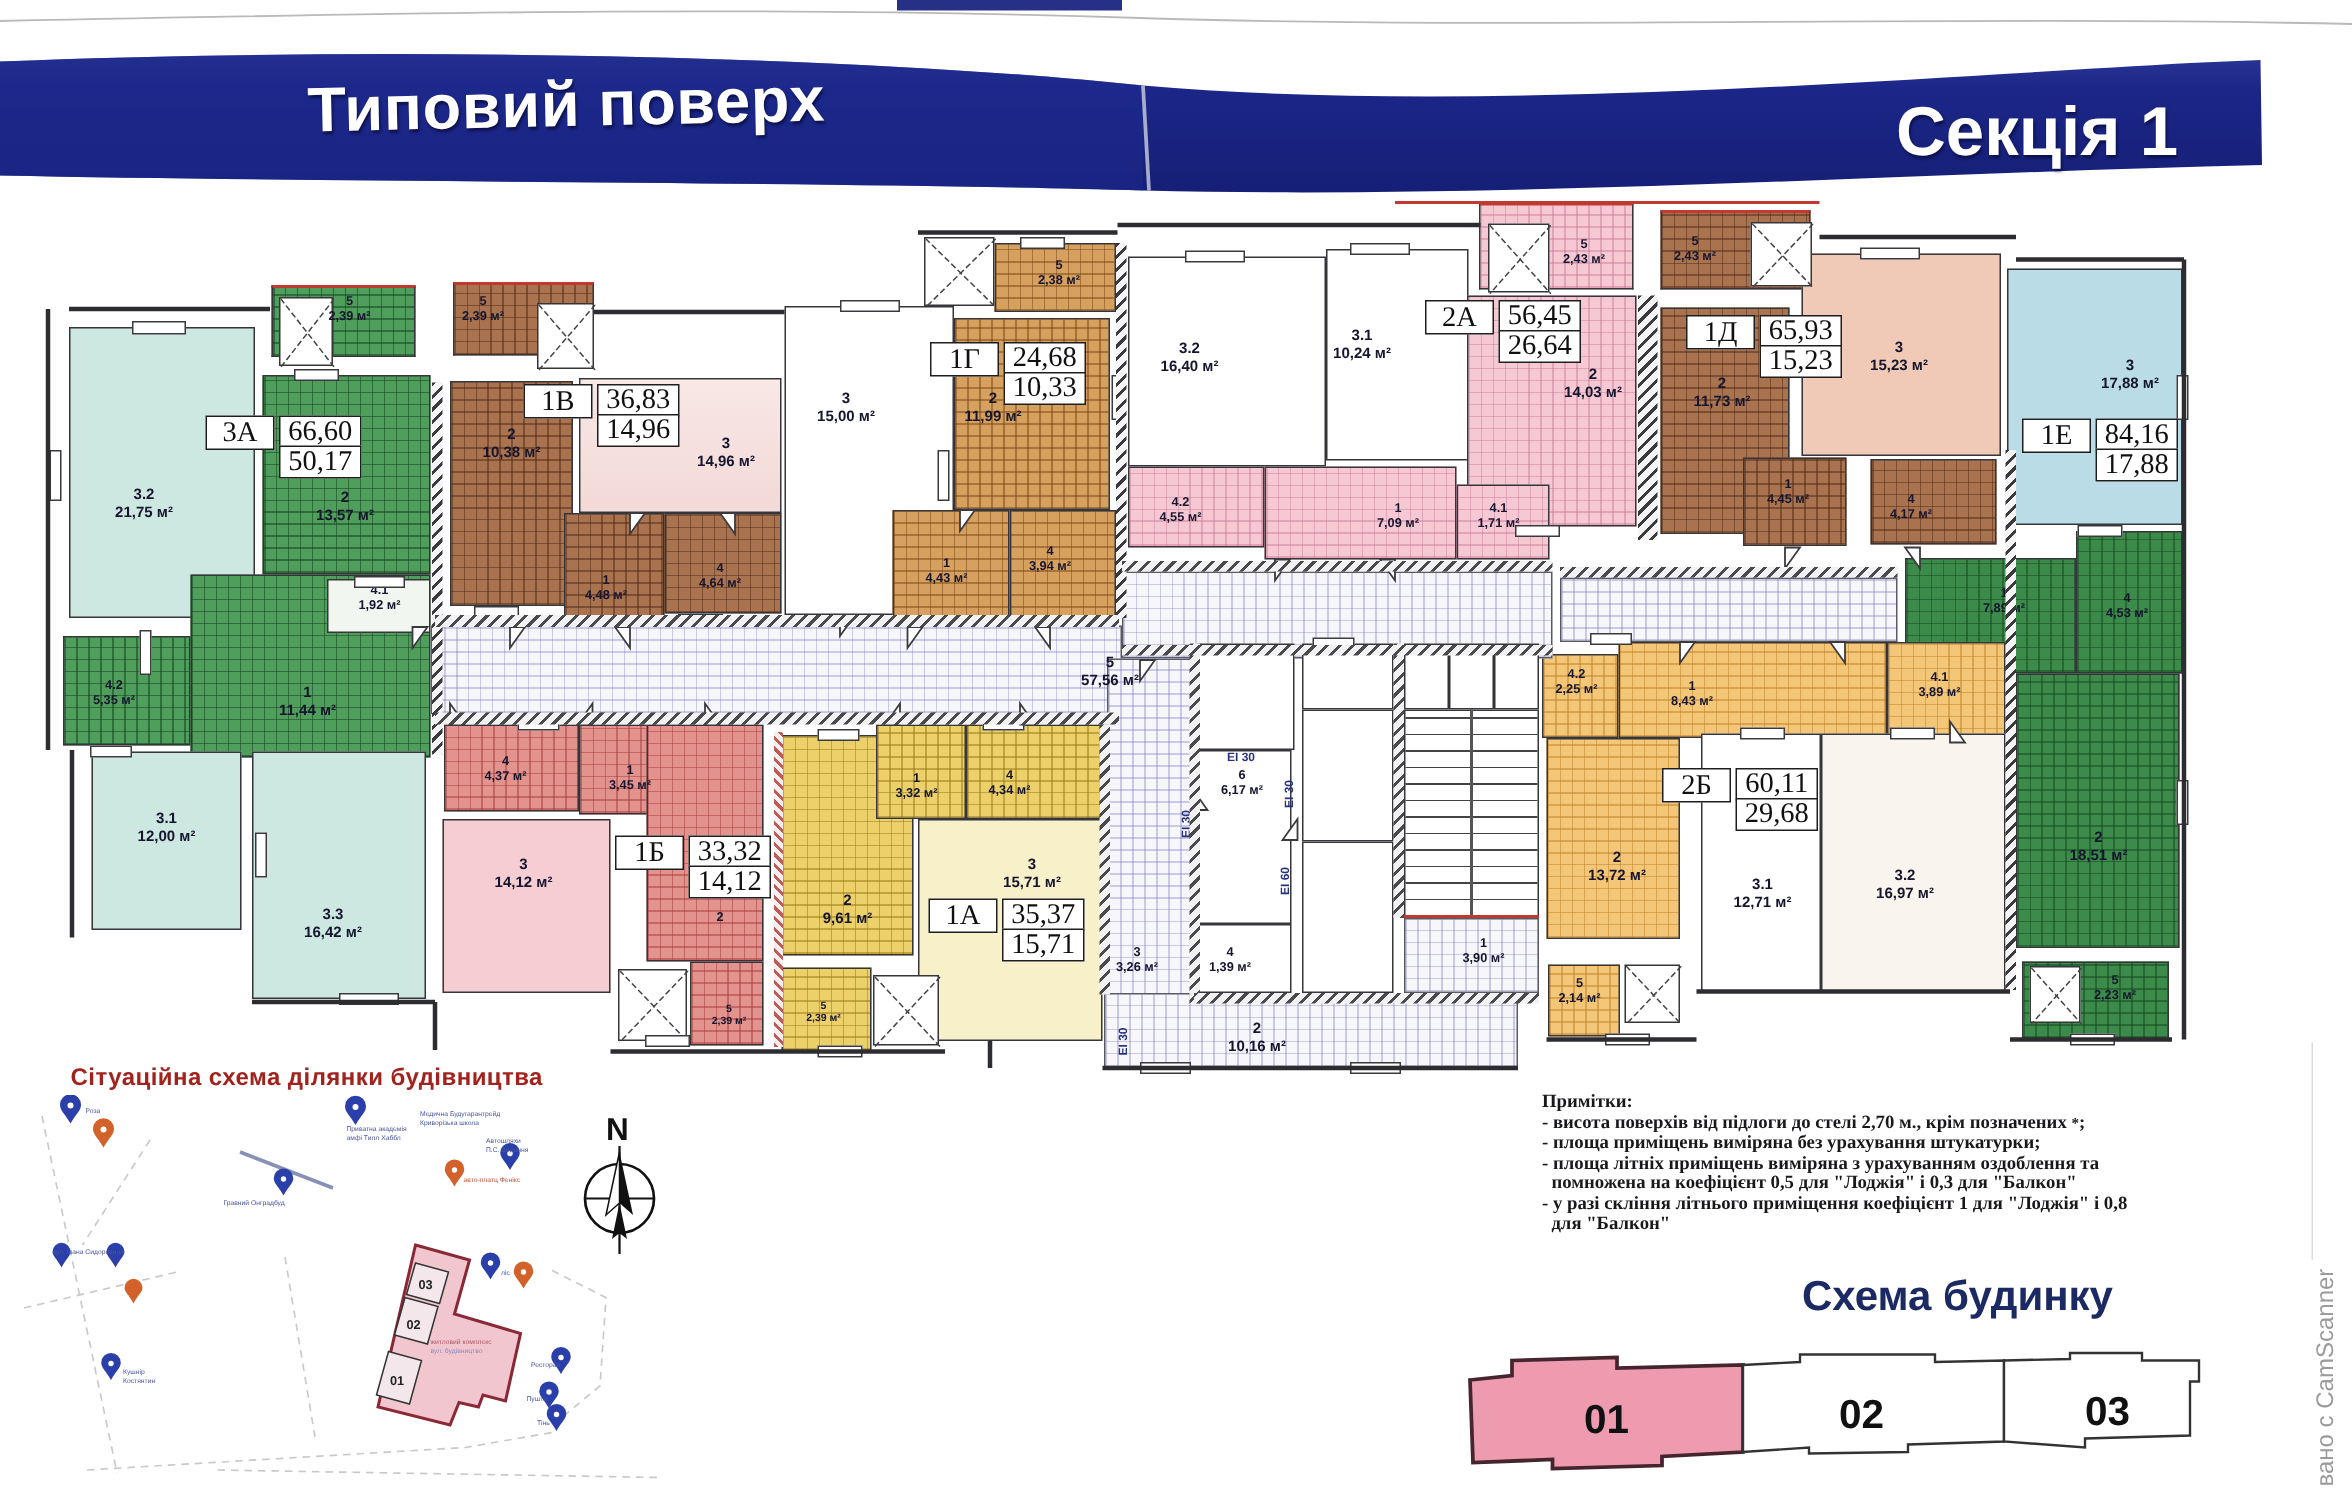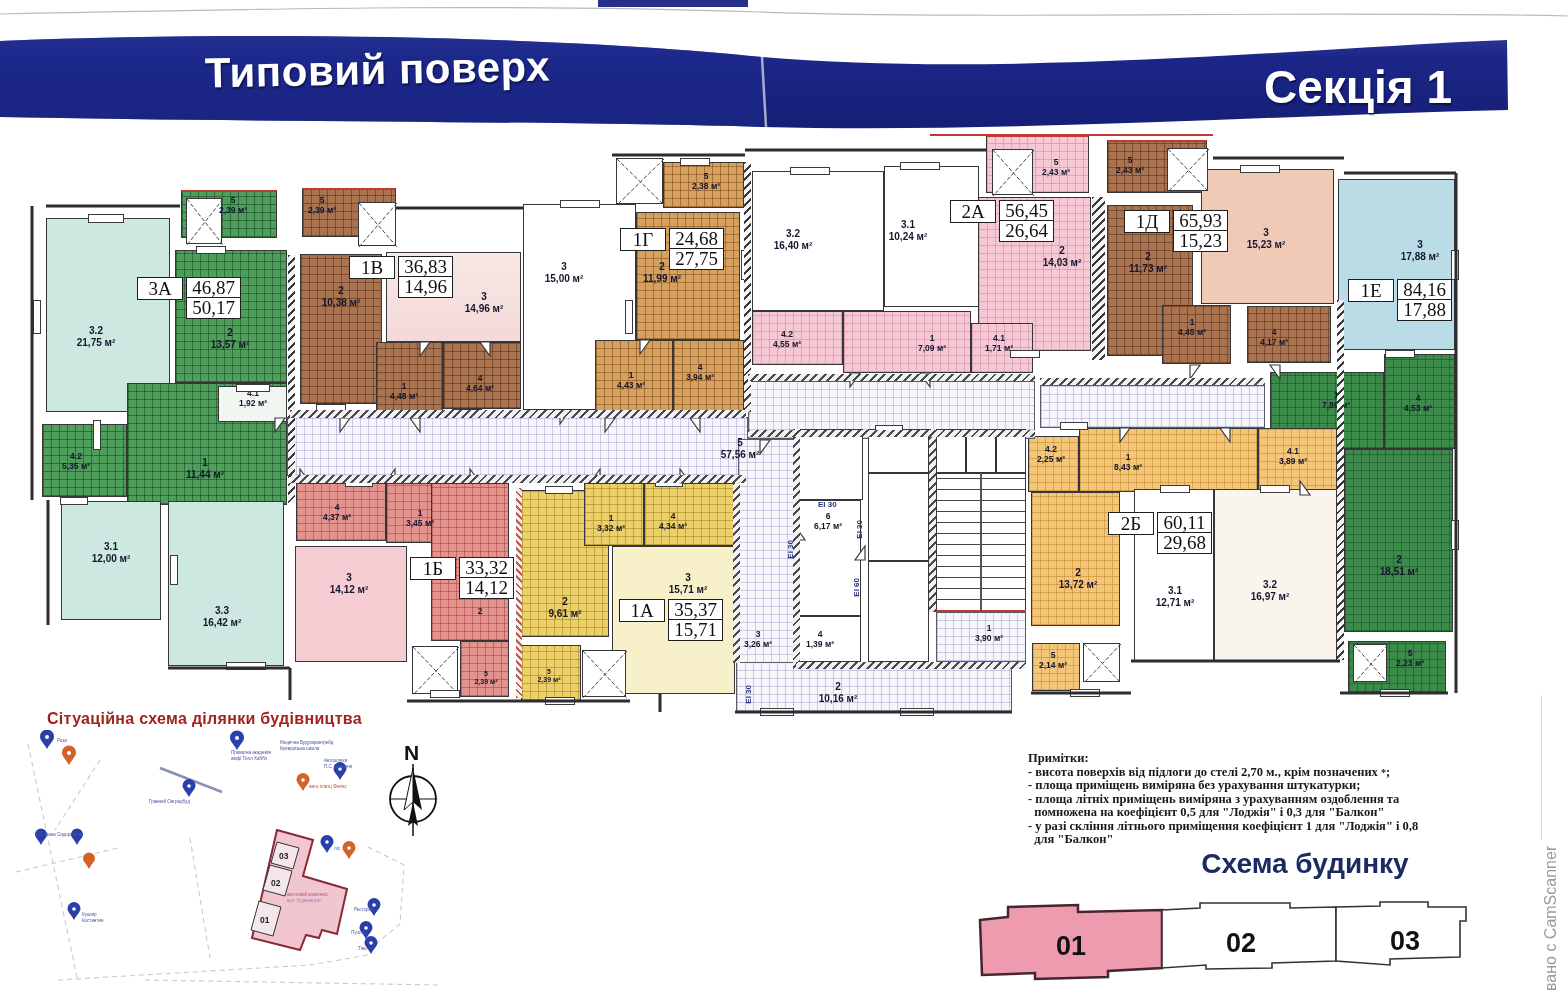--- a/index.html
+++ b/index.html
@@ -231,36 +231,36 @@
 <div class="lbl" style="left:549px;top:676px;font-size:7px">5<br>2,39 м²</div>
 <div class="lbl" style="left:740px;top:448px;font-size:10px">5<br>57,56 м²</div>
 <div class="lbl" style="left:758px;top:640px;font-size:8.5px">3<br>3,26 м²</div>
 <div class="lbl" style="left:838px;top:692px;font-size:10px">2<br>10,16 м²</div>
 <div class="lbl" style="left:989px;top:634px;font-size:8.5px">1<br>3,90 м²</div>
 <div class="lbl" style="left:828px;top:522px;font-size:8.5px">6<br>6,17 м²</div>
 <div class="lbl" style="left:820px;top:640px;font-size:8.5px">4<br>1,39 м²</div>
 <div class="abox" style="left:137px;top:277px">
     <div class="a">3А</div>
     <div class="v">
-      <div>46,87</div>
+      <div>66,60</div>
       <div>50,17</div>
     </div>
   </div>
 <div class="abox" style="left:349px;top:256px">
     <div class="a">1В</div>
     <div class="v">
       <div>36,83</div>
       <div>14,96</div>
     </div>
   </div>
 <div class="abox" style="left:620px;top:228px">
     <div class="a">1Г</div>
     <div class="v">
       <div>24,68</div>
-      <div>27,75</div>
+      <div>10,33</div>
     </div>
   </div>
 <div class="abox" style="left:950px;top:200px">
     <div class="a">2А</div>
     <div class="v">
       <div>56,45</div>
       <div>26,64</div>
     </div>
   </div>
 <div class="abox" style="left:1124px;top:210px">
@@ -480,21 +480,21 @@
 </svg>
 <svg style="position:absolute;left:381px;top:740px" width="70" height="100">
 <text x="23" y="20" font-size="21" font-weight="bold" fill="#111" font-family="Liberation Sans,sans-serif">N</text>
 <circle cx="32" cy="59" r="23" fill="none" stroke="#111" stroke-width="1.8"></circle>
 <path d="M9,59 L55,59" stroke="#111" stroke-width="1.2"></path>
 <path d="M32,24 L32,96" stroke="#111" stroke-width="1.5"></path>
 <path d="M32,28 L41,70 L32,62 Z" fill="#111"></path>
 <path d="M32,28 L23,70 L32,62 Z" fill="#fff" stroke="#111" stroke-width="1"></path>
 <path d="M32,62 L37,86 L32,82 L27,86 Z" fill="#111"></path>
 </svg>
-<div style="position:absolute;left:1028px;top:752px;width:430px;font-family:'Liberation Serif',serif;font-size:12.5px;font-weight:bold;color:#19191c;line-height:1.08">
+<div style="position:absolute;left:1028px;top:728px;width:430px;font-family:'Liberation Serif',serif;font-size:12.5px;font-weight:bold;color:#19191c;line-height:1.08">
 Примітки:<br>
 - висота поверхів від підлоги до стелі 2,70 м., крім позначених <span style="font-size:10px">*</span>;<br>
 - площа приміщень виміряна без урахування штукатурки;<br>
 - площа літніх приміщень виміряна з урахуванням оздоблення та<br>
 &nbsp;&nbsp;помножена на коефіцієнт 0,5 для "Лоджія" і 0,3 для "Балкон"<br>
 - у разі скління літнього приміщення коефіцієнт 1 для "Лоджія" і 0,8<br>
 &nbsp;&nbsp;для "Балкон"</div>
 <div style="position:absolute;left:1190px;top:848px;width:230px;text-align:center;font-size:28px;font-weight:bold;color:#1c2a63">Схема будинку</div>
 <svg style="position:absolute;left:960px;top:895px" width="520" height="95" font-family="Liberation Sans,sans-serif">
 <path d="M20,25 L48,22 L48,12 L118,10 L118,17 L202,15 L202,73 L148,76 L148,82 L75,84 L75,78 L22,80 Z" fill="#ee9bb0" stroke="#46262e" stroke-width="2.5"></path>

